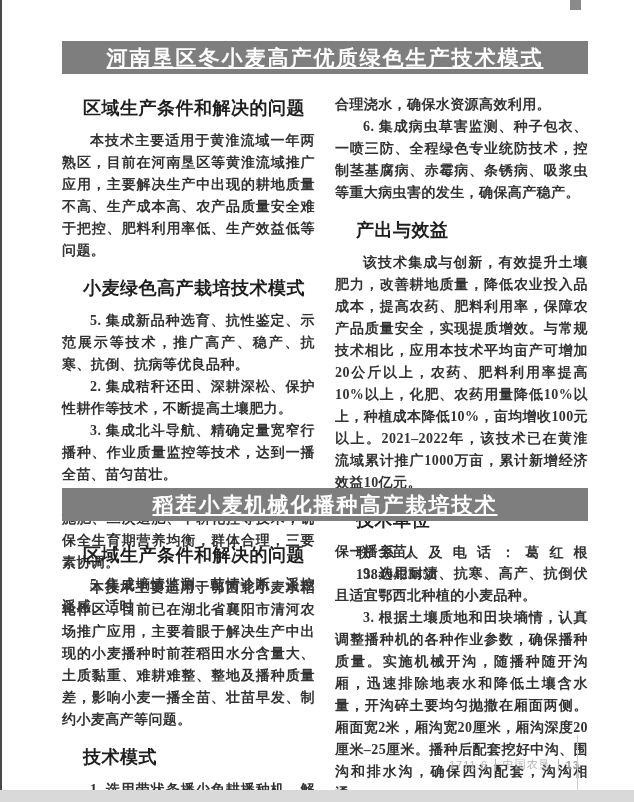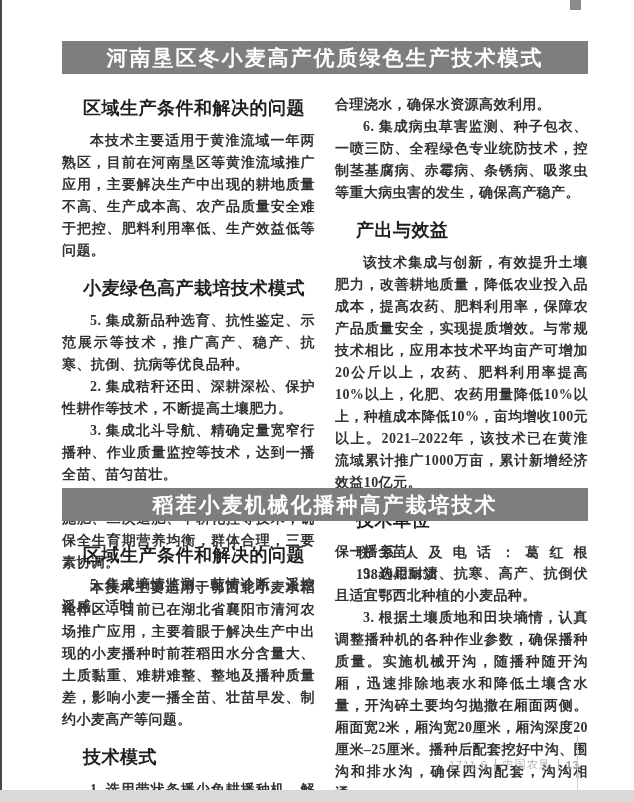--- a/index.html
+++ b/index.html
@@ -42,20 +42,21 @@
     background: #7e7e7e;
     display: flex; align-items: center; justify-content: center;
   }
   .banner span {
     color: #ffffff;
     font-family: "Liberation Sans", "DejaVu Sans", sans-serif;
     font-weight: bold;
     font-size: 21px;
     letter-spacing: 2px;
     white-space: nowrap;
+    text-decoration: underline;
   }
   .cols {
     display: flex;
     gap: 20px;
     margin-top: 20px;
   }
   .col { width: 253px; }
   .h {
     font-family: "Liberation Sans", "DejaVu Sans", sans-serif;
     font-weight: bold;

